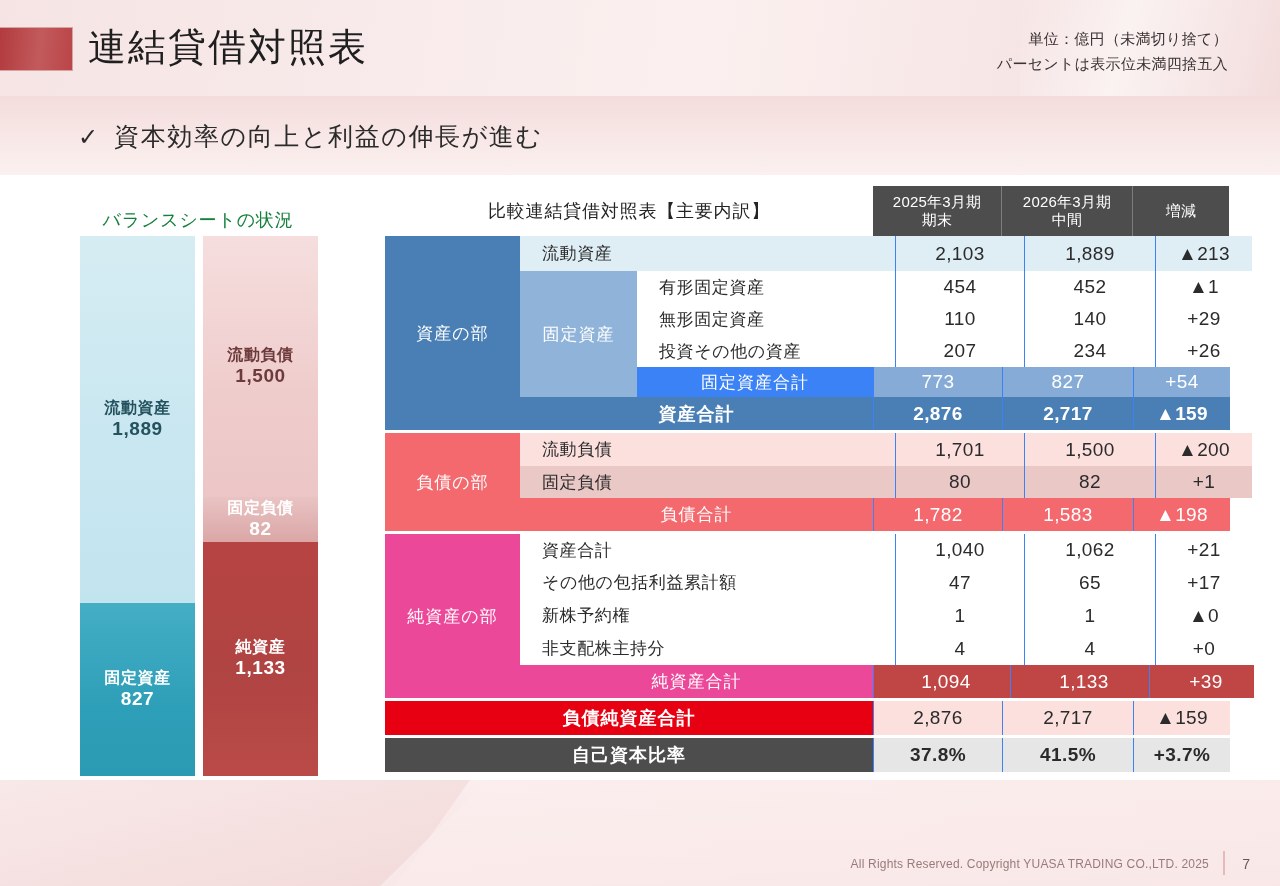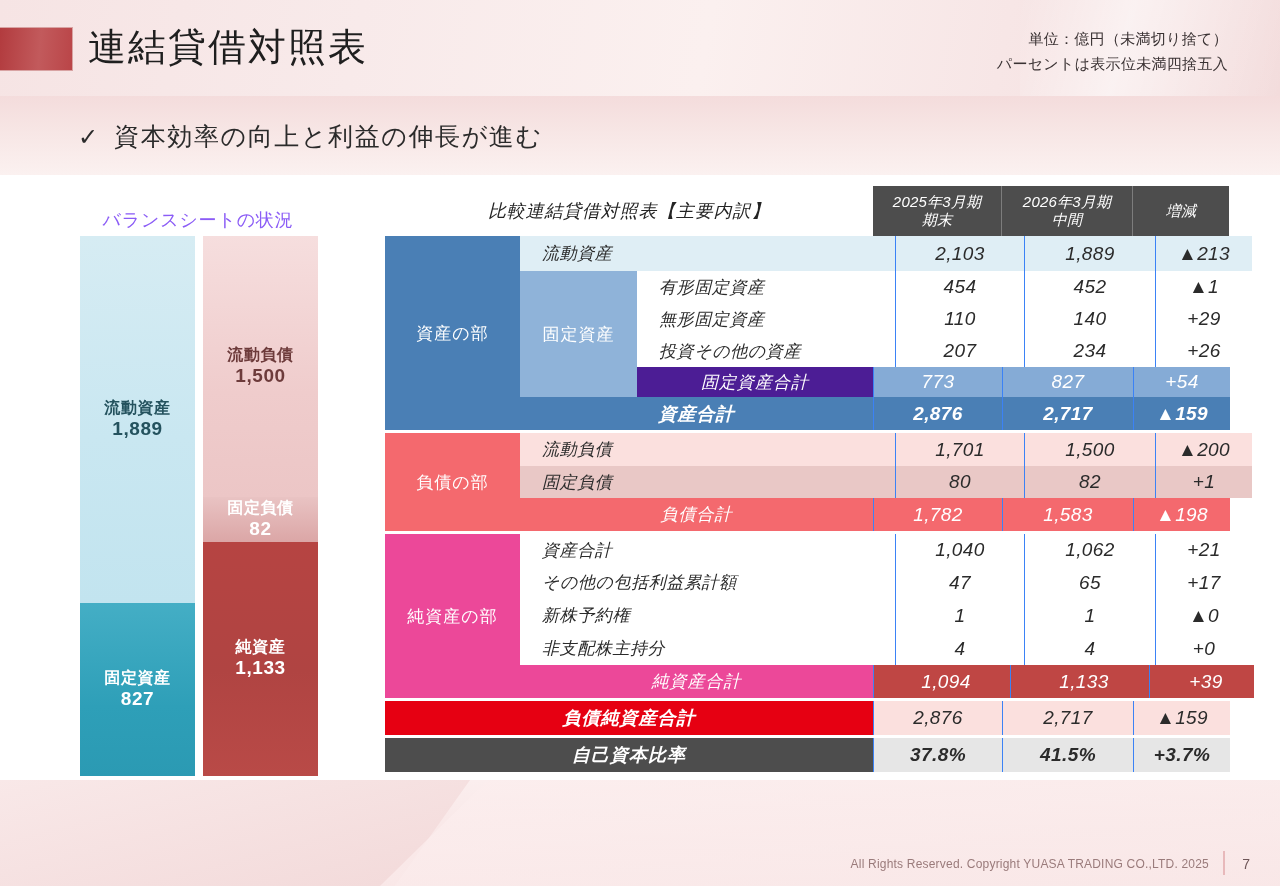--- a/index.html
+++ b/index.html
@@ -58,42 +58,42 @@
   .unit-note div{white-space:nowrap;text-align:right;}
 
   
   .subtitle-wrap{position:absolute;left:78px;top:120px;display:flex;align-items:center;gap:16px;}
   .check-mark{font-size:24px;color:#2b2b2b;line-height:1;}
   .subtitle-text{font-size:25px;color:#2b2b2b;letter-spacing:1.6px;white-space:nowrap;}
 
   
   .chart-title{
     position:absolute;left:78px;top:208px;width:240px;text-align:center;
-    font-size:18px;color:#8b5cf6;letter-spacing:.8px;white-space:nowrap;
+    font-size:18px;color:#15803d;letter-spacing:.8px;white-space:nowrap;
   }
   .chart{position:absolute;left:80px;top:236px;width:238px;height:540px;}
   .bar{position:absolute;top:0;width:115px;height:540px;}
   .bar-left{left:0;}
   .bar-right{left:123px;}
   .seg{position:absolute;left:0;width:100%;
        display:flex;flex-direction:column;align-items:center;justify-content:center;
        text-align:center;line-height:1.18;}
   .seg .lbl{font-size:16px;letter-spacing:.6px;white-space:nowrap;}
   .seg .val{font-size:19px;letter-spacing:.6px;white-space:nowrap;}
   .seg.bold .lbl,.seg.bold .val{font-weight:bold;}
 
   .seg-ca{top:0;height:367px;background:linear-gradient(180deg,#d6ecf3 0%,#c9e7f1 55%,#c2e4ef 100%);color:#24525e;}
   .seg-fa{top:367px;height:173px;background:linear-gradient(180deg,#44aec5 0%,#2e9fb8 60%,#2b9ab3 100%);color:#ffffff;}
   .seg-cl{top:0;height:261px;background:linear-gradient(180deg,#f6dede 0%,#efcccc 60%,#ecc6c6 100%);color:#6d3b3b;}
   .seg-fl{top:261px;height:45px;background:linear-gradient(180deg,#e9c3c3 0%,#dba6a6 100%);color:#ffffff;}
   .seg-na{top:306px;height:234px;background:linear-gradient(180deg,#b64442 0%,#b04442 55%,#b94a47 100%);color:#ffffff;}
 
   
   .table{position:absolute;left:385px;top:186px;width:842px;}
-  .trow{display:flex;width:100%;font-style:italic;}
+  .trow{display:flex;width:100%;}
   .c-num{flex:0 0 128px;display:flex;align-items:center;justify-content:center;
          font-size:19px;letter-spacing:.4px;}
   .c-num.w2{flex:0 0 130px;}
   .c-num.w3{flex:0 0 96px;}
   .cell{display:flex;align-items:center;}
   .cell.center{justify-content:center;}
 
   
   .hdr{height:50px;}
   .hdr-title{flex:0 0 488px;display:flex;align-items:center;justify-content:center;
@@ -106,21 +106,21 @@
   
   .grp{flex:0 0 135px;display:flex;align-items:center;justify-content:center;
        color:#fff;font-size:17px;letter-spacing:1px;}
   .sub2{flex:0 0 117px;display:flex;align-items:center;justify-content:center;
         color:#fff;font-size:17px;letter-spacing:1px;}
   .itm{display:flex;align-items:center;padding-left:22px;font-size:17px;color:#2b2b2b;letter-spacing:.6px;}
 
   .blue-dark{background:#4a7fb5;}
   .blue-mid{background:#8fb3d9;}
   .blue-pale{background:#dfeef5;}
-  .blue-tot{background:#4c1d95;}
+  .blue-tot{background:#3b82f6;}
   .red-mid{background:#f4696e;}
   .pink-pale{background:#fbe0de;}
   .pink-mid{background:#e9c8c6;}
   .red-dark{background:#ec4899;}
   .red-bright{background:#e60012;}
   .gray-dark{background:#4d4d4d;}
   .num-blue-pale{background:#dfeef5;color:#2b2b2b;}
   .num-white{background:#ffffff;color:#2b2b2b;}
   .num-blue-tot{background:#85abd6;color:#fff;}
   .num-blue-dark{background:#4a7fb5;color:#fff;font-weight:bold;}

